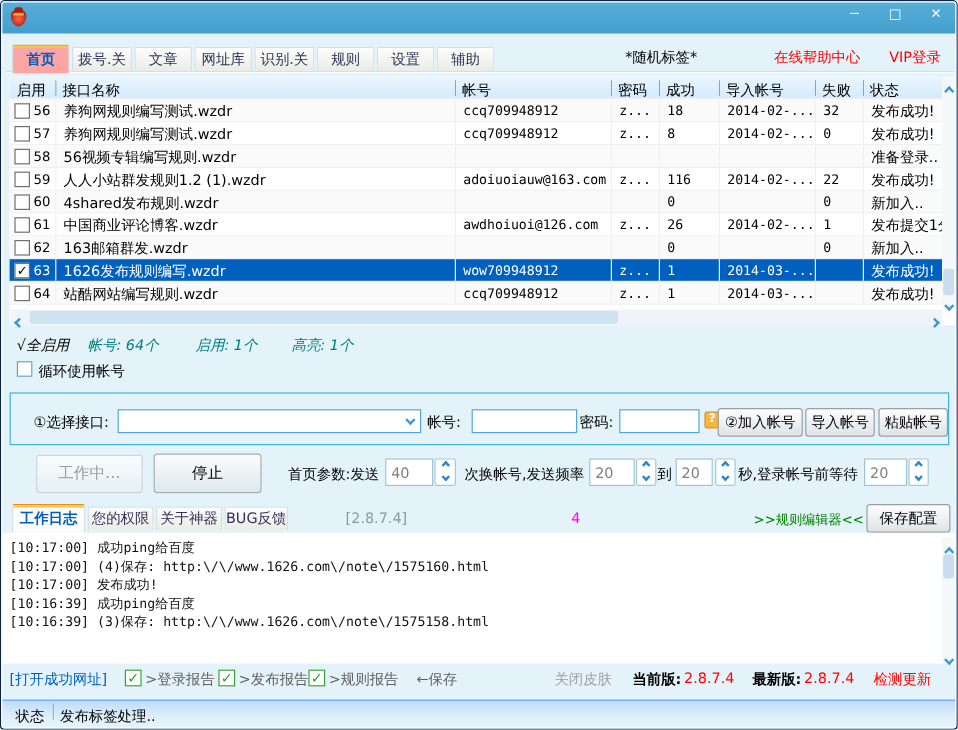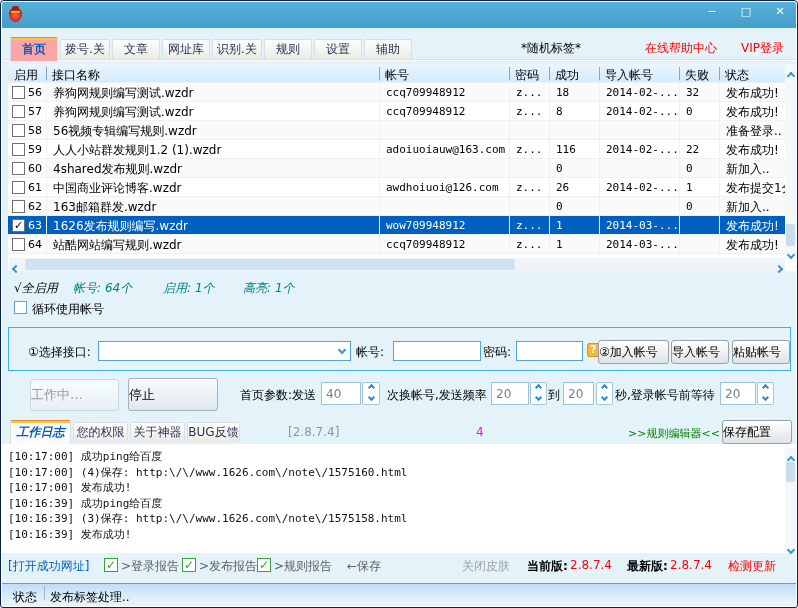--- a/index.html
+++ b/index.html
@@ -56,36 +56,36 @@
 
 .stats-item { position:absolute; top:280px; white-space:nowrap;font-style:italic; }
 .teal { color:#008080; }
 .loopbox { position:absolute; left:14px; top:301px; width:13px; height:13px; background:#fff; border:1px solid #6aa3c8; }
 
 
 .groupbox { position:absolute; left:8px; top:327px; width:783px; height:44px; border:1px solid #3eb2e2; }
 .field { position:absolute; background:#fff; border:1px solid #54a5d5; height:20px; }
 .dropdown { position:absolute; left:98px; top:341px; width:253px; height:20px; background:#fff; border:1px solid #54a5d5; }
 .dd-chev { position:absolute; right:5px; top:5px; }
-.btn { position:absolute; background:linear-gradient(#fefefe,#dfe3e6); border:1px solid #98a0a8; border-radius:3px; text-align:left; font-size:12px; color:#000; }
+.btn { position:absolute; background:linear-gradient(#fefefe,#dfe3e6); border:1px solid #98a0a8; border-radius:3px; text-align:center; font-size:12px; color:#000; }
 .qicon { position:absolute; left:587px; top:343px; width:13px; height:14px; background:linear-gradient(#fhd87a,#f2b53e); background:#f5b83d; border:1px solid #d69425; border-radius:2px; color:#fff; font-size:10px; font-weight:bold; text-align:center; line-height:12px; }
 
 
 .btn.disabled { background:linear-gradient(#f8fcfe,#e7f0f4); border-color:#cdd5dd; color:#9a9a9a; }
 .btn.default { border:1px solid #a8b0b8; background:linear-gradient(#fbfcfd,#dee8ec); }
 .ctl-label { position:absolute; top:387px; white-space:nowrap; }
 .spin-input { position:absolute; top:382px; height:23px; background:#fff; border:1px solid #9dc3dc; color:#808080; font-size:12px; padding:4px 0 0 4px; }
 .spinner { position:absolute; top:382px; width:18px; height:23px; background:#fff; border:1px solid #a5c8dc; border-radius:2px; text-align:center; }
 .spinner .sbtn { display:block; height:10px; text-align:center; }
 .spinner .chev{width:5px;height:5px;border-width:2px; border-color:#2f86cc; vertical-align:top; margin-top:2px;}
 
 
 .tabbar2 { position:absolute; left:2px; top:420px; width:794px; height:27px; }
 .tab2 { position:absolute; top:2px; height:20px; background:linear-gradient(#fdfdfc,#ebebe5); border:1px solid #d5dfe4; border-bottom:none; border-radius:2px 2px 0 0; text-align:center; color:#323258; font-size:12px; line-height:19px; z-index:2; }
-.tab2.active { top:0; height:24px; background:#fcfcfe; border-top:1px solid #e68b2c; box-shadow:inset 0 2px 0 #ffc83c; color:#0060c0; font-weight:bold; line-height:22px; z-index:3;font-style:italic; }
+.tab2.active { top:0; height:24px; background:#fcfcfe; border-top:1px solid #e68b2c; box-shadow:inset 0 2px 0 #ffc83c; color:#0060c0; font-weight:bold; line-height:22px; z-index:3; }
 .logbox { position:absolute; left:2px; top:444px; width:794px; height:109px; background:#fff; }
 .loglines { position:absolute; left:6px; top:5px; width:775px; height:103px; overflow:hidden; font-family:"DejaVu Sans Mono",monospace; font-size:11px; line-height:15.5px; color:#111; white-space:nowrap; }
 
 
 .tool-label { position:absolute; top:558px; white-space:nowrap; }
 .gcb { position:absolute; top:558px; width:14px; height:14px; background:#fff; border:1px solid #3da03d; text-align:center; line-height:12px; font-size:12px; color:#2e9e2e; font-weight:bold; }
 .gray { color:#606060; }
 
 
 .statusbar { position:absolute; left:2px; top:583px; width:794px; height:23px; border-top:1px solid #5e9dfd; background:linear-gradient(180deg,#c0dcfa 0%,#d6eaf9 45%,#e4f3f9 80%); }
@@ -293,21 +293,20 @@
 <span class="abs" style="left:628px; top:426px; color:#008000; font-size:11px">&gt;&gt;规则编辑器&lt;&lt;</span>
 <div class="btn" style="left:722px; top:420px; width:70px; height:24px; line-height:22px;">保存配置</div>
 
 <div class="logbox">
   <div class="loglines" id="loglines">
       <div>[10:17:00] 成功ping给百度</div>
       <div>[10:17:00] (4)保存: http:\/\/www.1626.com\/note\/1575160.html</div>
       <div>[10:17:00] 发布成功!</div>
       <div>[10:16:39] 成功ping给百度</div>
       <div>[10:16:39] (3)保存: http:\/\/www.1626.com\/note\/1575158.html</div>
-      <div>[10:16:39] 发布成功!</div>
     </div>
 </div>
 <div class="vsb" style="left:785px; top:448px; height:104px;">
   <span class="arr top"><span class="chev up"></span></span>
   <span class="thumb" style="top:14px; height:20px;"></span>
   <span class="arr bot"><span class="chev down"></span></span>
 </div>
 
 <span class="tool-label" style="left:8px; color:#0060c0">[打开成功网址]</span>
 <span class="gcb" style="left:104px">✓</span>

